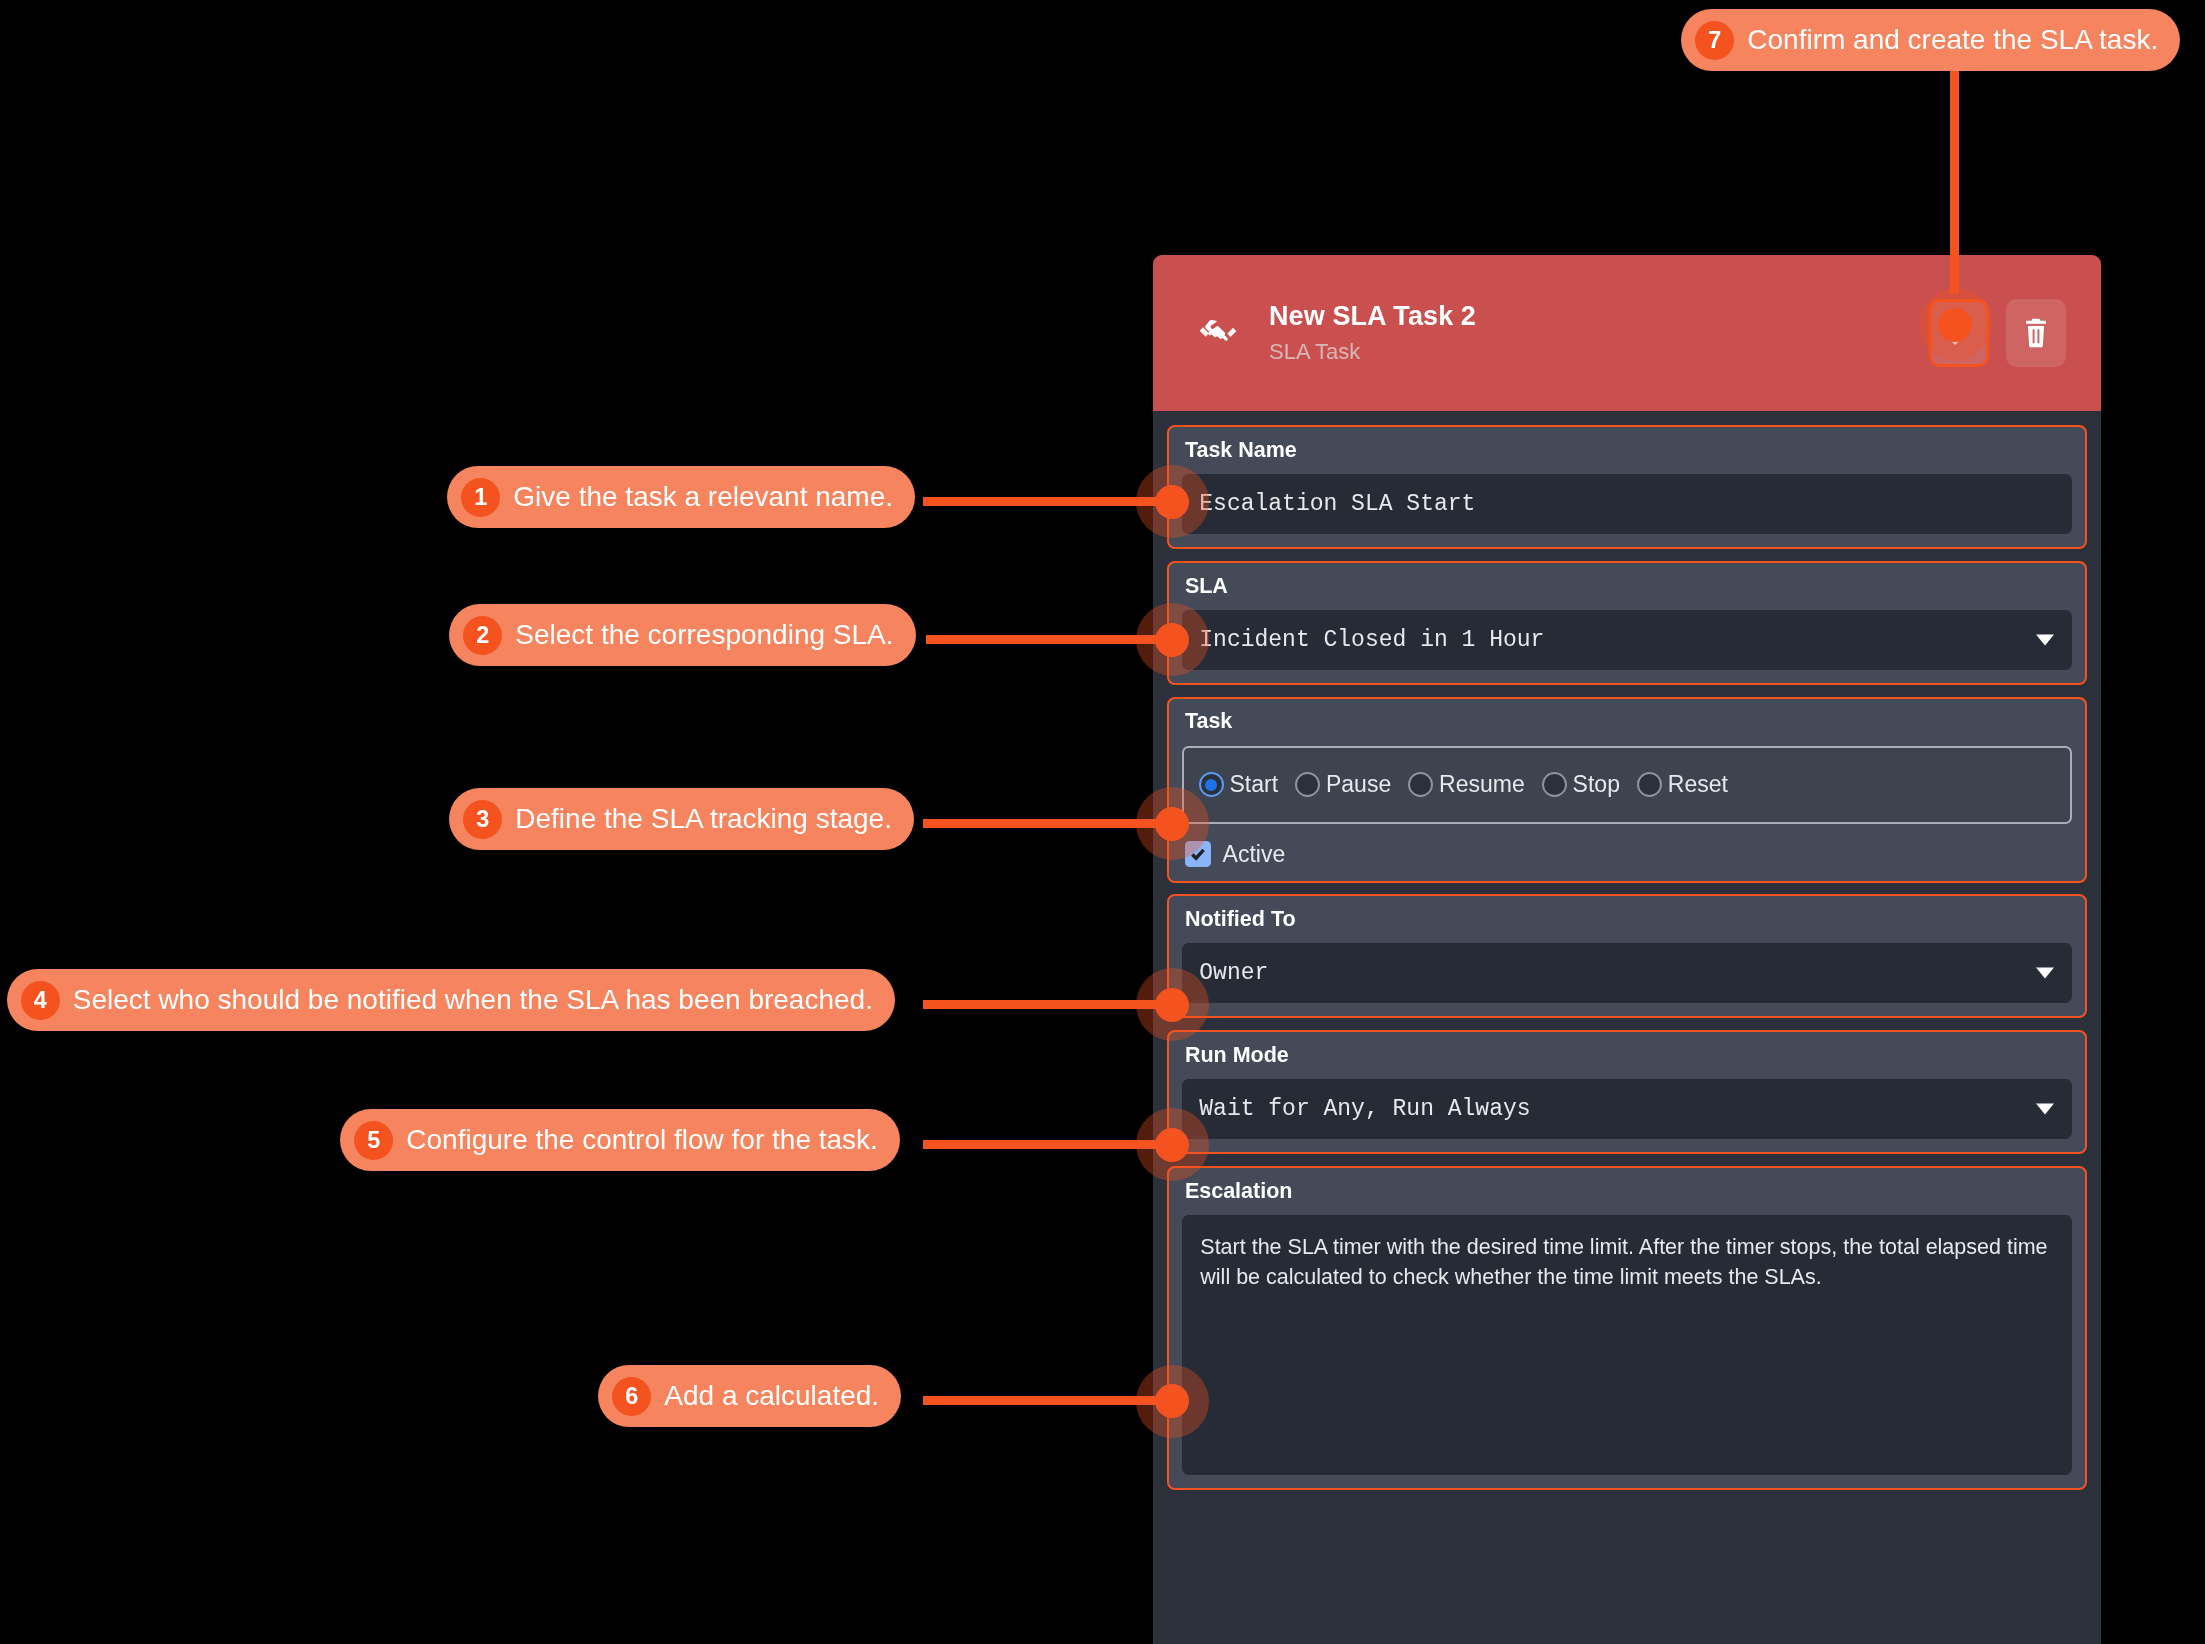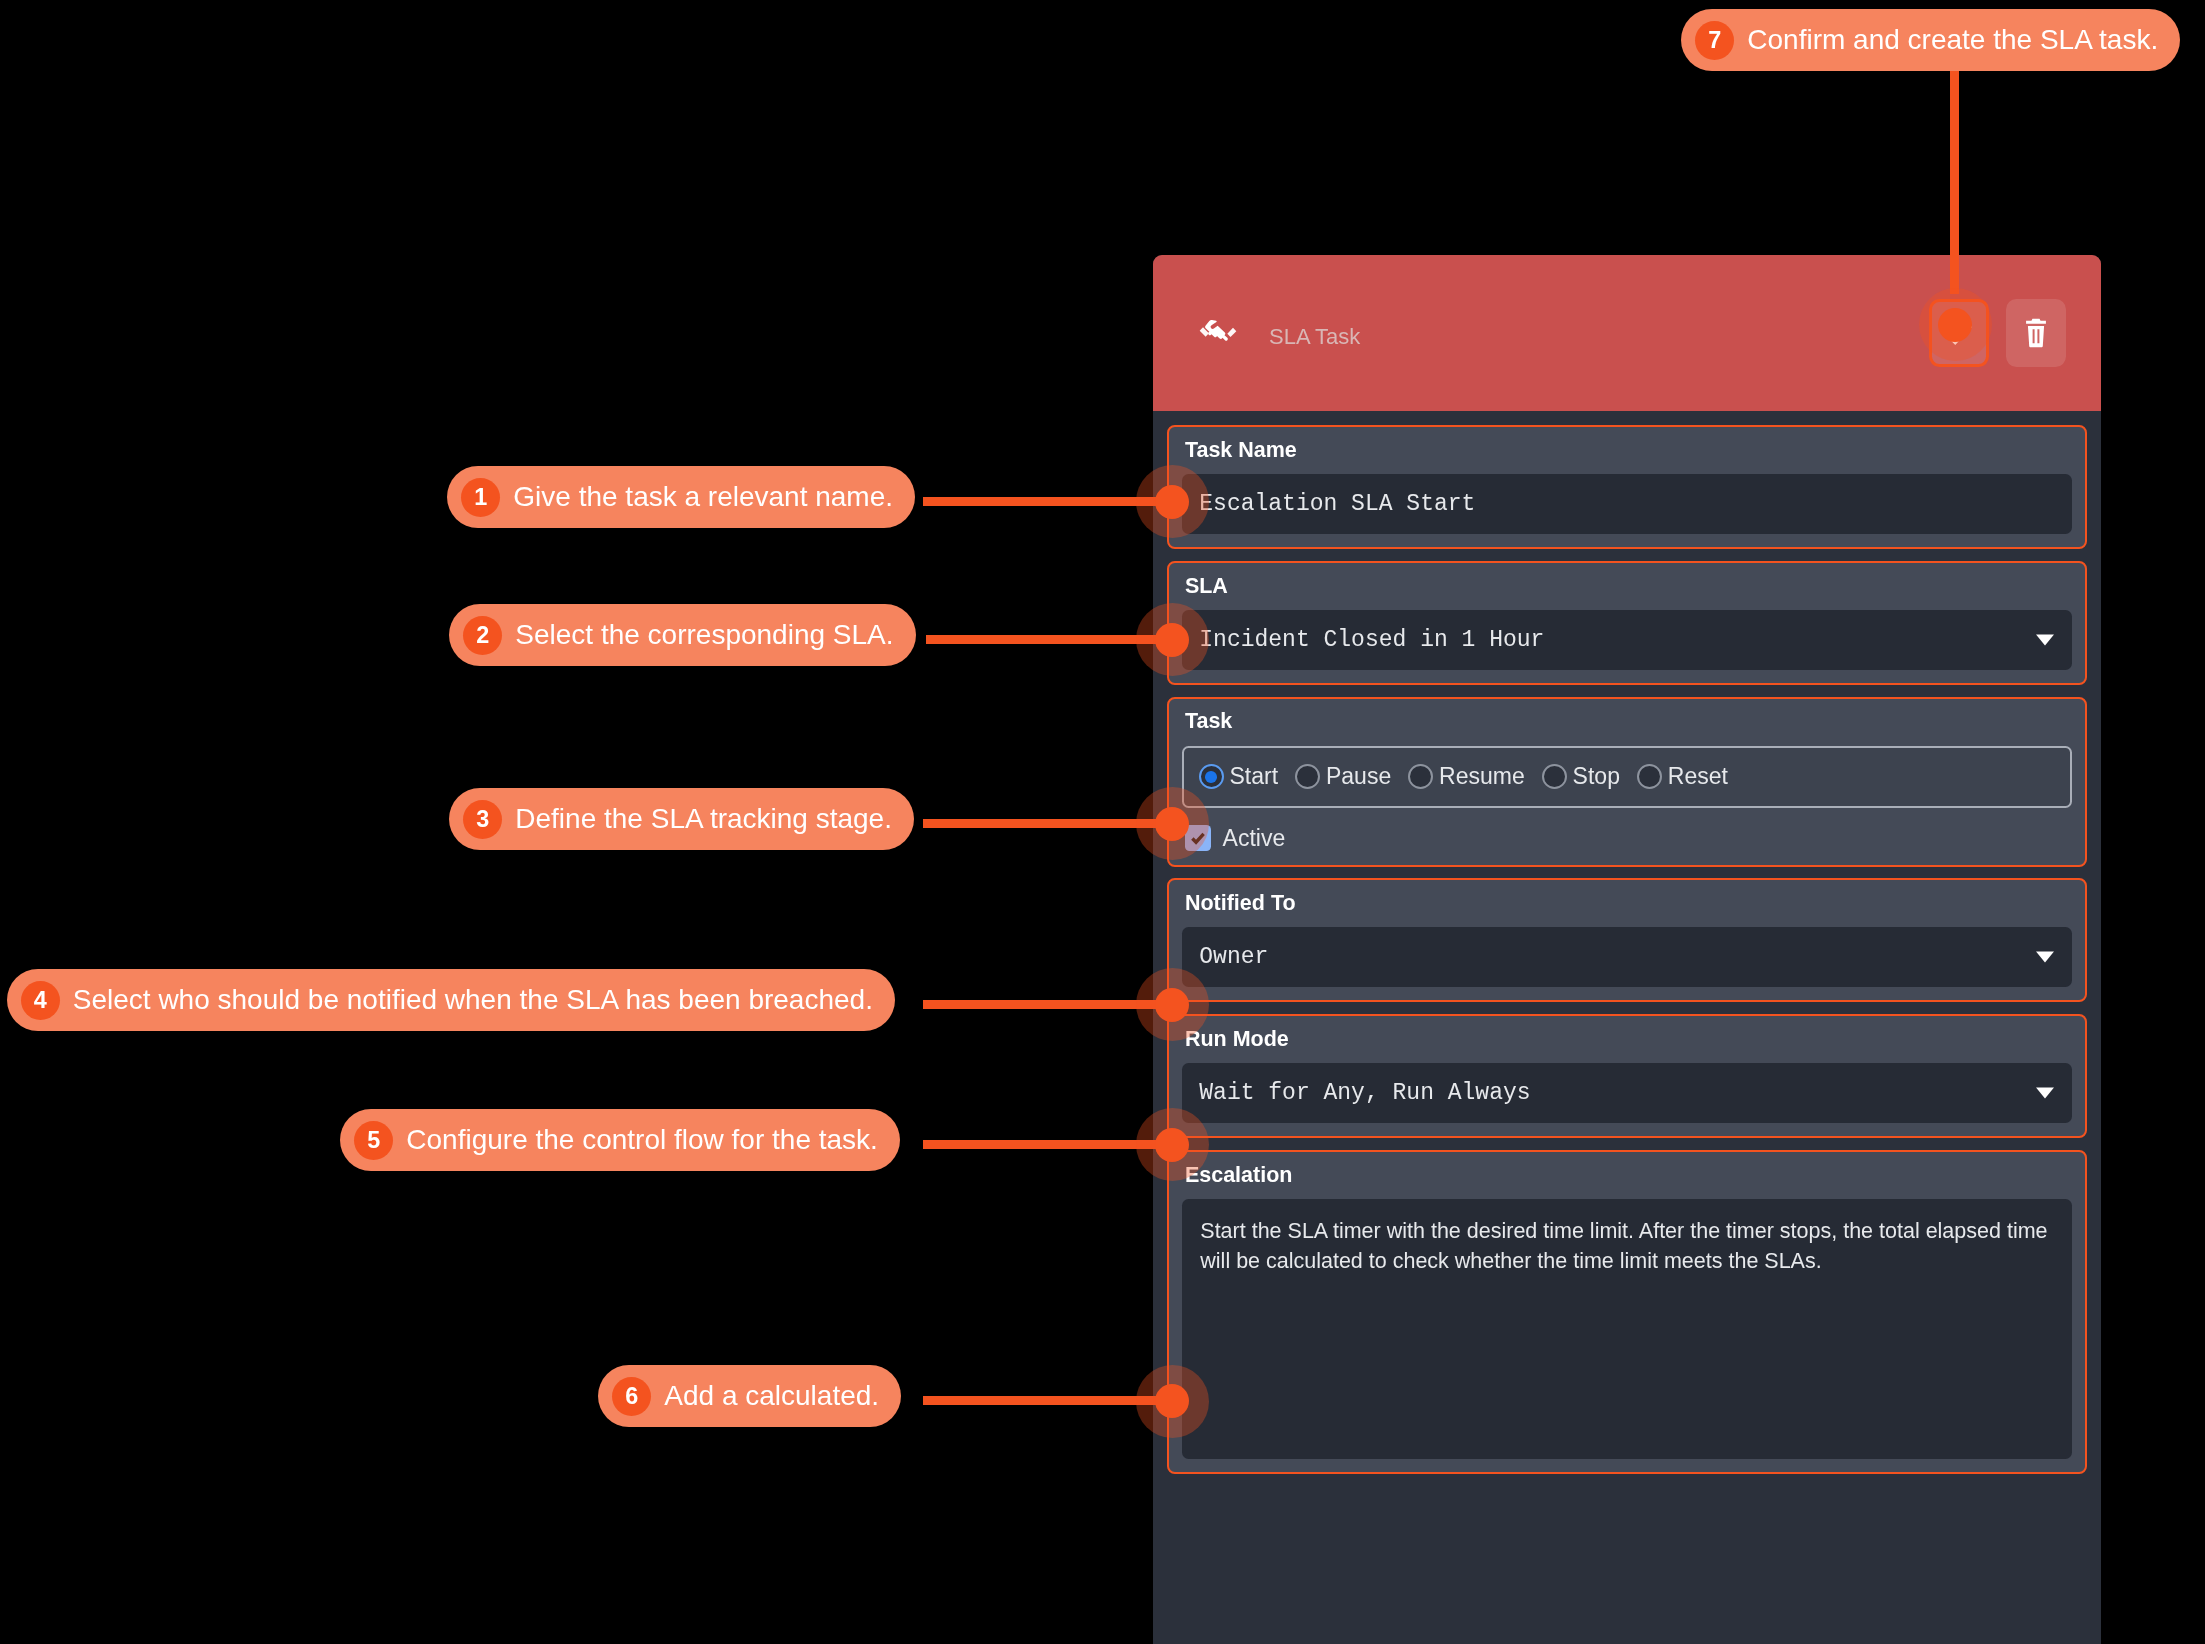--- a/index.html
+++ b/index.html
@@ -80,21 +80,21 @@
     border-left: 9.8px solid transparent;
     border-right: 9.8px solid transparent;
     border-top: 11px solid #ffffff;
   }
 
   
   .radio-box {
     background: #3d434f;
     border: 2px solid #a9aeb8;
     border-radius: 6.5px;
-    height: 62px;
+    height: 78px;
     display: flex; align-items: center;
     padding: 0 14.3px;
     gap: 0;
   }
   .radio-opt { display: flex; align-items: center; margin-right: 17px; }
   .radio-dot {
     width: 25px; height: 25px; border-radius: 50%;
     border: 2.6px solid #8d939e; background: #2b303b;
     display: flex; align-items: center; justify-content: center;
     margin-right: 5.9px; flex: 0 0 auto;
@@ -227,20 +227,21 @@
 
     <div class="panel-header">
       <span class="header-icon">
         <svg viewBox="0 0 24 24" aria-hidden="true">
           <path d="M11.3 5.2 8.1 7.4a1.2 1.2 0 0 0-.2 1.8c.4.4 1.1.5 1.6.1l2.3-1.6 4.3 4c.4.4.4 1 0 1.4l-.2.2 1.7 1.6c.4.4.4 1 0 1.4-.4.4-1 .4-1.4 0l-1.5-1.4-.3.4c-.4.4-1 .4-1.4 0l-1.6-1.5-.3.4c-.4.4-1 .4-1.4 0l-1.6-1.5-.3.3c-.4.4-1 .4-1.4 0-.4-.4-.4-1 0-1.4l.4-.4-2.2-2c-.4-.4-.5-1-.1-1.5l2.3-2.9c.4-.5 1-.7 1.6-.6l2.5.5z"></path>
           <path d="M3 8.6 1 10.7l3.6 3.5 1.9-2z" opacity="0.95"></path>
           <path d="M21 8.9 23 11l-3.5 3.4-1.9-2z" opacity="0.95"></path>
         </svg>
       </span>
       <span class="header-text">
+        <span class="header-title" style="display:block;">New SLA Task 2</span>
         <span class="header-sub" style="display:block;">SLA Task</span>
       </span>
       <span class="header-actions">
         <span class="hdr-btn confirm">
           <svg viewBox="0 0 24 24" aria-hidden="true">
               <polyline points="4,12.8 9.3,18 20,6.6"></polyline>
             </svg>
         </span>
         <span class="hdr-btn trash">
           <svg viewBox="0 0 24 24" aria-hidden="true">

